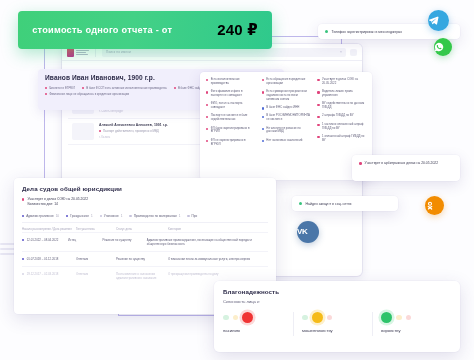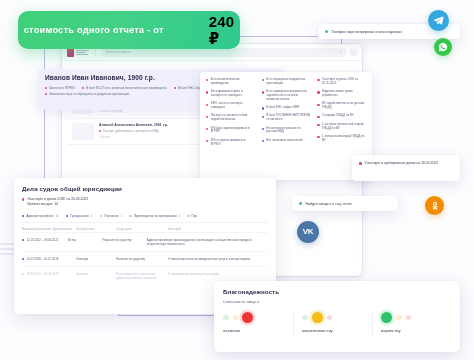--- a/index.html
+++ b/index.html
@@ -50,22 +50,22 @@
   .rowcard .thumb{width:22px;height:17px;border-radius:2px;background:#f4f4fa;flex:0 0 auto;}
   .rowcard .body{flex:1 1 auto;min-width:0;}
   .rc-name{font-size:3.4px;color:#3b3a52;font-weight:bold;letter-spacing:.05px;white-space:nowrap;overflow:hidden;}
   .rc-line{display:flex;align-items:center;gap:2px;margin-top:2px;}
   .rc-dot{width:2px;height:2px;border-radius:50%;background:#e0457d;flex:0 0 auto;}
   .rc-txt{font-size:2.9px;color:#9a98ae;white-space:nowrap;overflow:hidden;}
   .rc-tail{font-size:2.8px;color:#c4c2d4;margin-top:2px;}
 
   
   #banner{
-    position:absolute;left:18px;top:11px;width:222px;height:38px;
-    border-radius:10px;
+    position:absolute;left:18px;top:11px;width:254px;height:38px;
+    border-radius:4px;
     background:linear-gradient(100deg,#3fd07a 0%,#43d186 45%,#2fc98c 100%);
     box-shadow:0 5px 16px rgba(53,200,128,.38);
     display:flex;align-items:center;justify-content:center;
     padding:0 12px;box-sizing:border-box;gap:43px;
   }
   #banner .t{
     color:#fff;font-size:9.2px;font-weight:bold;letter-spacing:.25px;white-space:nowrap;
     text-transform:lowercase;
   }
   #banner .big{font-size:15px;font-weight:bold;letter-spacing:.2px;margin-left:2px;}
@@ -156,21 +156,21 @@
   .relitem+.relitem:before{content:"";position:absolute;left:0;top:1px;width:1px;height:24px;background:#eeeef5;}
   .lights{display:flex;align-items:center;gap:4px;height:13px;}
   .lt{width:5.5px;height:5.5px;border-radius:50%;flex:0 0 auto;}
   .lt.on{width:11px;height:11px;box-shadow:0 0 0 2.6px rgba(255,255,255,.95);}
   .lt.on.green{background:#2ec36a;box-shadow:0 0 0 2.6px #d9f5e4;}
   .lt.on.yellow{background:#f5bb19;box-shadow:0 0 0 2.6px #fdf0cc;}
   .lt.on.red{background:#f03434;box-shadow:0 0 0 2.6px #fcd9d9;}
   .relname{margin-top:4px;font-size:4.2px;color:#3b3a52;white-space:nowrap;}
 
   
-  .badge{position:absolute;border-radius:50%;display:flex;align-items:center;justify-content:center;}
+  .badge{position:absolute;border-radius:50%;display:flex;align-items:center;justify-content:flex-start;}
   #tg{left:428px;top:10px;width:21px;height:21px;background:#35a7e0;box-shadow:0 2px 7px rgba(40,140,205,.35);}
   #wa{left:434px;top:38px;width:18px;height:18px;background:#34c84a;box-shadow:0 2px 7px rgba(40,180,70,.32);}
   #ok{left:425px;top:196px;width:19px;height:19px;background:#f28c00;box-shadow:0 2px 7px rgba(230,135,0,.33);}
   #vk{left:297px;top:221px;width:22px;height:22px;background:#4a76a8;box-shadow:0 2px 7px rgba(60,100,150,.33);}
   .badge svg{display:block;}
   .badge .vkt{color:#fff;font-size:8px;font-weight:bold;line-height:1;letter-spacing:-.3px;}
 
   
   .deco{position:absolute;left:0;background:#e9e8f4;height:1.5px;border-radius:1px;}
 </style>

